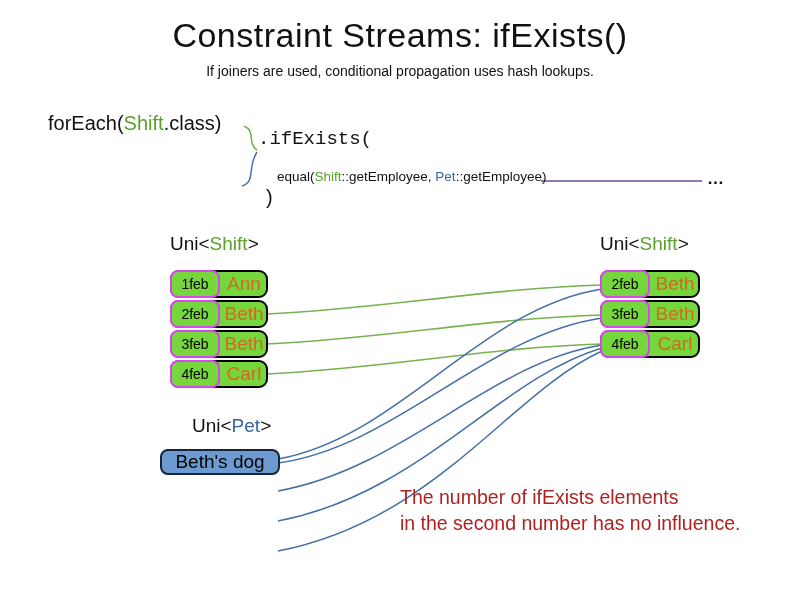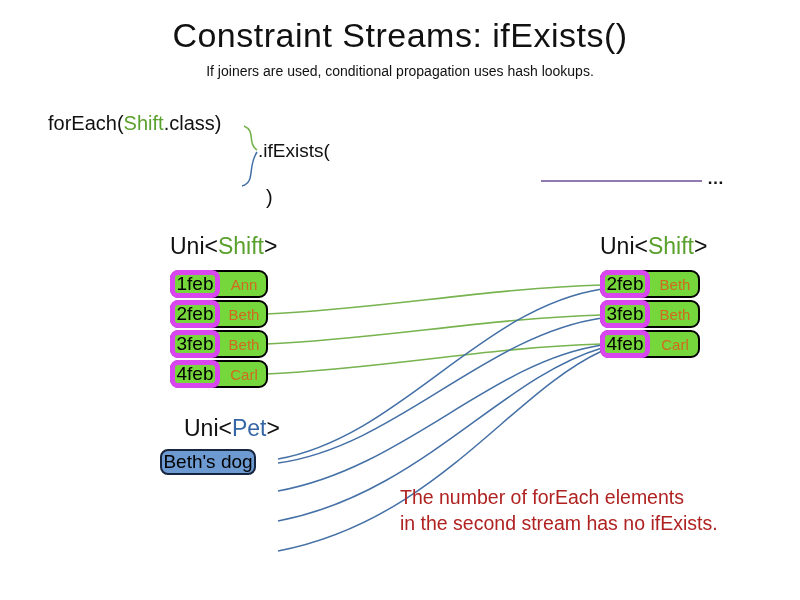--- a/index.html
+++ b/index.html
@@ -9,41 +9,41 @@
   }
   .abs{position:absolute;}
   .title{top:16px;left:0;width:800px;text-align:center;font-size:34px;letter-spacing:.5px;}
   .subtitle{top:63px;left:0;width:800px;text-align:center;font-size:14px;}
   .code-big{font-size:20px;white-space:nowrap;}
   .code-mid{font-size:19px;white-space:nowrap;}
   .code-small{font-size:13.5px;white-space:nowrap;}
   .ellipsis{font-size:17px;font-weight:bold;letter-spacing:1px;}
   .t-green{color:var(--shift-green-text);}
   .t-blue{color:var(--pet-blue-text);}
-  .tbl-header{font-size:23px;white-space:nowrap;}
+  .tbl-header{font-size:19px;white-space:nowrap;}
   .shift-row{
     position:relative;box-sizing:border-box;border:2px solid #000;border-radius:9px;
     background:var(--row-green-fill);height:28px;margin-bottom:2px;
   }
   .shift-rows-left .shift-row{width:98px;}
   .shift-rows-right .shift-row{width:100px;}
   .date-cell{
     position:absolute;left:-2px;top:-2px;height:calc(100% + 4px);width:50px;
-    box-sizing:border-box;border:5px solid #d946ef;border-radius:8px;
+    box-sizing:border-box;border:2px solid #d946ef;border-radius:8px;
     background:var(--row-green-fill);display:flex;align-items:center;justify-content:center;
-    font-size:19px;color:#000;
+    font-size:14px;color:#000;
   }
   .name-cell{
     position:absolute;left:50px;right:0;top:0;bottom:0;
     display:flex;align-items:center;justify-content:center;
-    font-size:15px;color:var(--row-orange-text);
+    font-size:19px;color:var(--row-orange-text);
   }
   .pet-row{
     box-sizing:border-box;border:2px solid #16243d;border-radius:8px;
-    background:var(--pet-blue-fill);width:96px;height:26px;margin-bottom:4px;
+    background:var(--pet-blue-fill);width:120px;height:26px;margin-bottom:4px;
     display:flex;align-items:center;justify-content:center;
     font-size:19px;color:#000;text-align:center;
   }
   .note{font-size:19.5px;line-height:26px;color:var(--note-red-text);white-space:nowrap;}
   svg.connectors{position:absolute;top:0;left:0;pointer-events:none;}
   .green-line{stroke:var(--connector-green);stroke-width:1.6;fill:none;}
   .blue-line{stroke:var(--connector-blue);stroke-width:1.5;fill:none;}
   .purple-line{stroke:var(--joiner-line-purple);stroke-width:2;fill:none;}
 </style>
 </head>
@@ -68,21 +68,24 @@
     <path class="blue-line" d="M278,521 C 420,494 500,378 602,348"></path>
     <path class="blue-line" d="M278,551 C 435,521 510,393 602,351"></path>
   </svg>
 
   <div class="abs title">Constraint Streams: ifExists()</div>
   <div class="abs code-big" style="left:48px;top:112px;">
     <span>forEach(</span><span class="t-green">Shift</span><span>.class)</span>
   </div>
 
   <div class="abs subtitle">If joiners are used, conditional propagation uses hash lookups.</div>
-  <div class="abs code-mid" style="left:258px;top:140px;">.ifExists(</div>
+  <div class="abs code-mid" style="left:258px;top:128px;font-family:Liberation Mono, monospace;">.ifExists(</div>
+  <div class="abs code-small" style="left:277px;top:169px;">
+    <span>equal(</span><span class="t-green">Shift</span><span>::getEmployee, </span><span class="t-blue">Pet</span><span>::getEmployee)</span>
+  </div>
   <div class="abs code-big" style="left:266px;top:186px;">)</div>
   <div class="abs ellipsis" style="left:707px;top:169px;">…</div>
 
   <div class="abs tbl-header" style="left:170px;top:233px;">
     <span>Uni&lt;</span><span class="t-green">Shift</span><span>&gt;</span>
   </div>
   <div class="abs shift-rows-left" style="left:170px;top:270px;">
     <div class="shift-row">
       <div class="date-cell">1feb</div>
       <div class="name-cell">Ann</div>
@@ -112,25 +115,25 @@
     <div class="shift-row">
       <div class="date-cell">3feb</div>
       <div class="name-cell">Beth</div>
     </div>
     <div class="shift-row">
       <div class="date-cell">4feb</div>
       <div class="name-cell">Carl</div>
     </div>
   </div>
 
-  <div class="abs tbl-header" style="left:184px;top:415px;">
+  <div class="abs tbl-header" style="left:192px;top:415px;">
     <span>Uni&lt;</span><span class="t-blue">Pet</span><span>&gt;</span>
   </div>
   <div class="abs" style="left:160px;top:449px;">
     <div class="pet-row">Beth's dog</div>
   </div>
 
   <div class="abs note" style="left:400px;top:484px;">
-    <div>The number of forEach elements</div>
-    <div>in the second stream has no ifExists.</div>
+    <div>The number of ifExists elements</div>
+    <div>in the second number has no influence.</div>
   </div>
 
 </div>
 
 </body></html>

